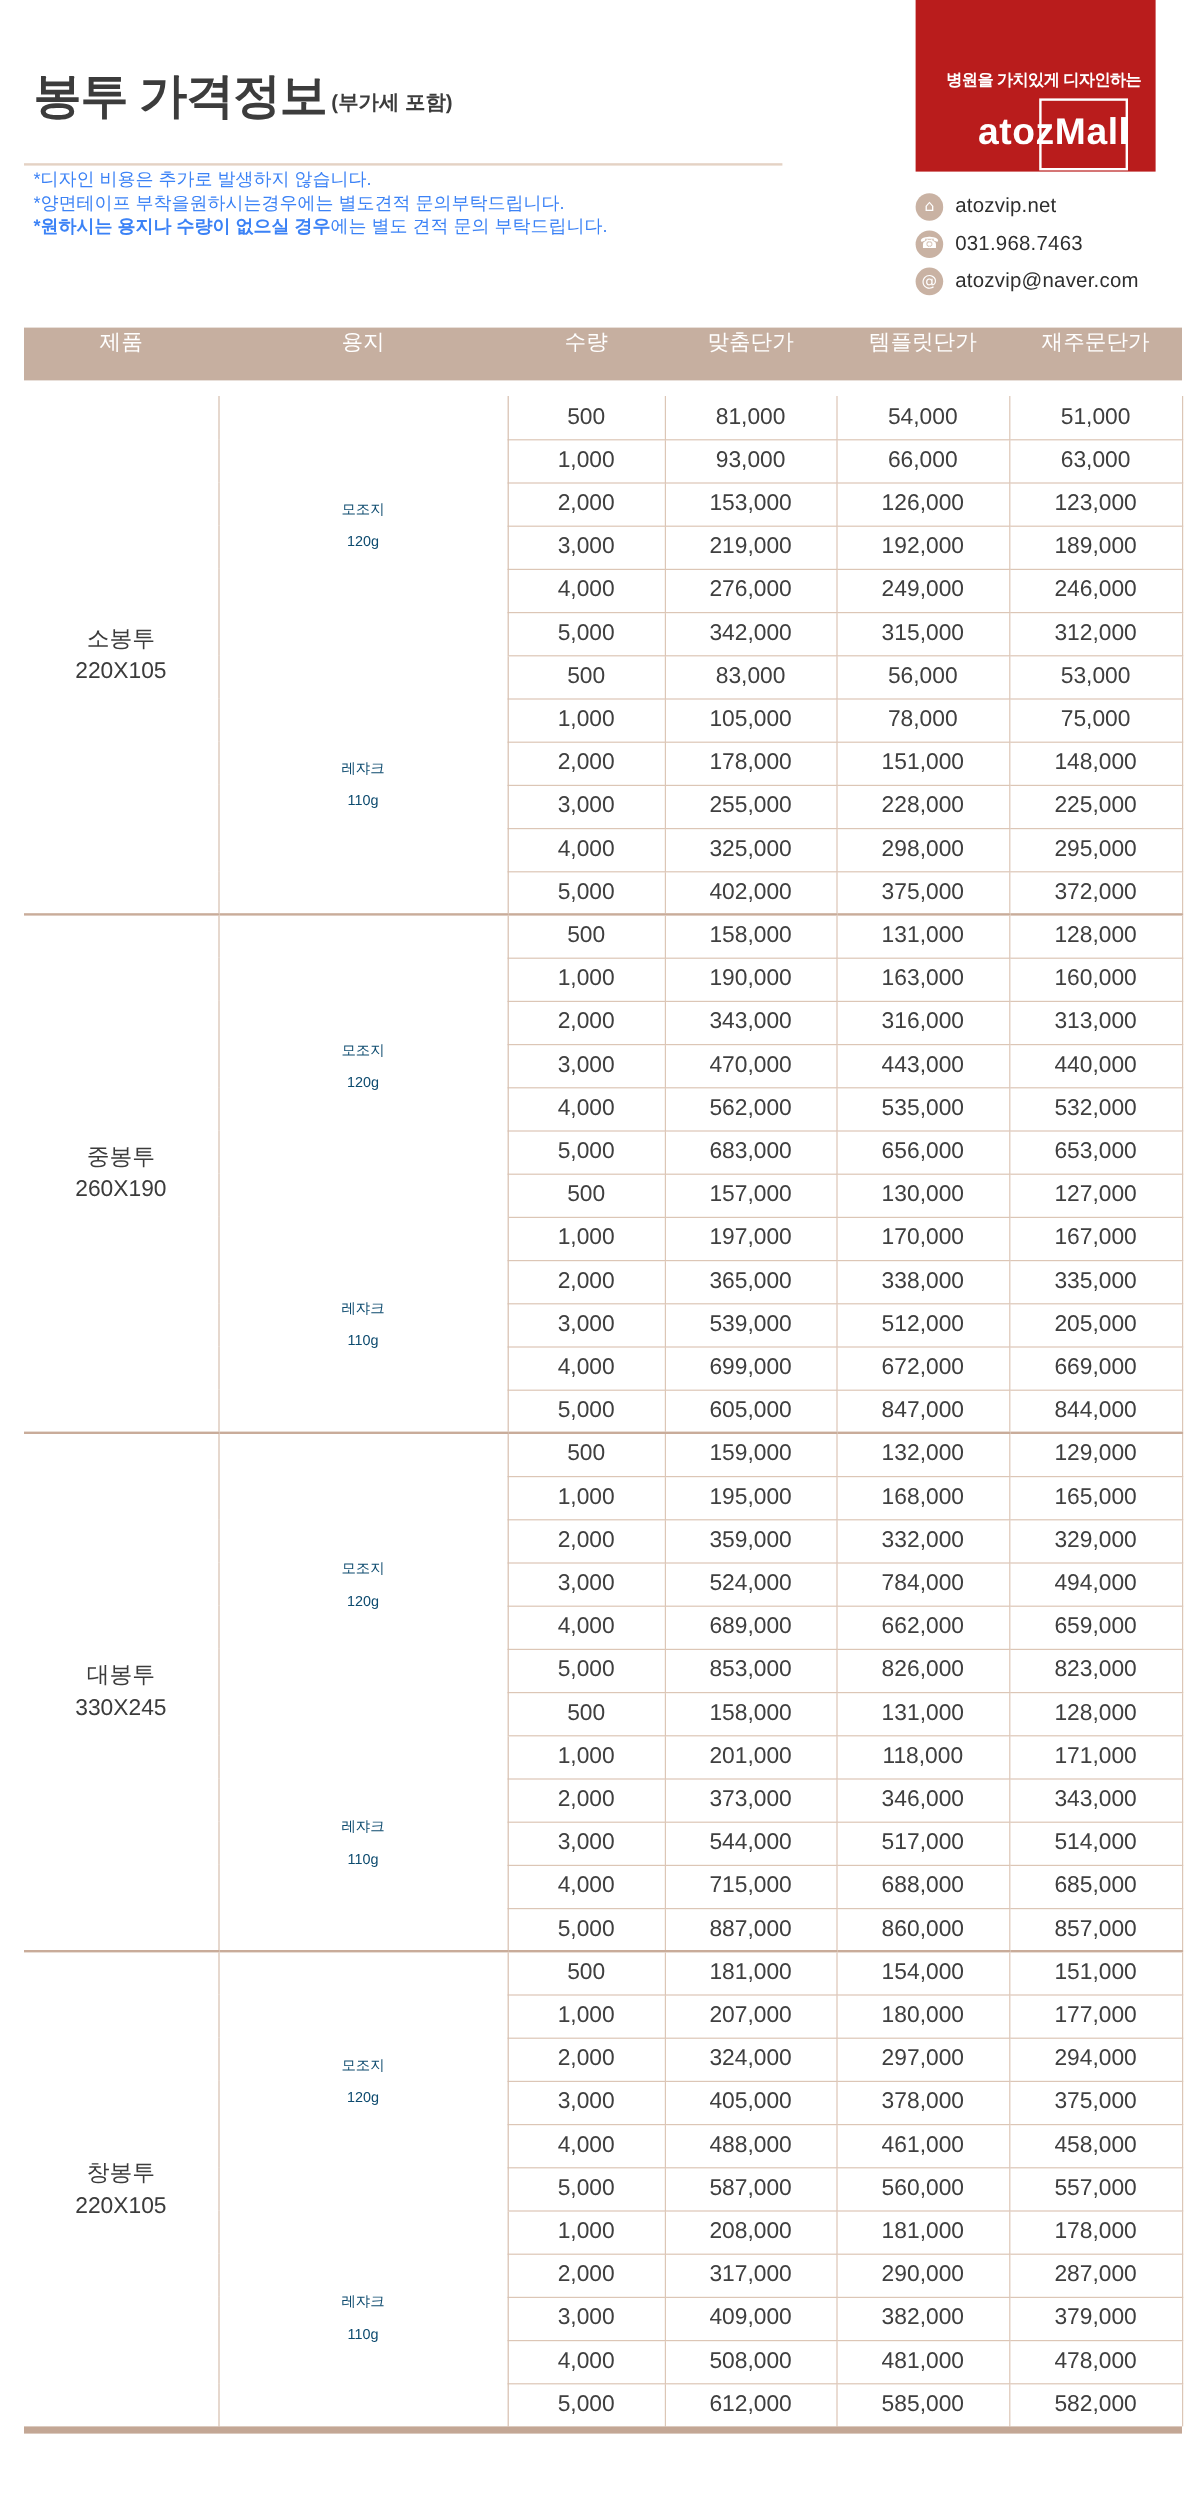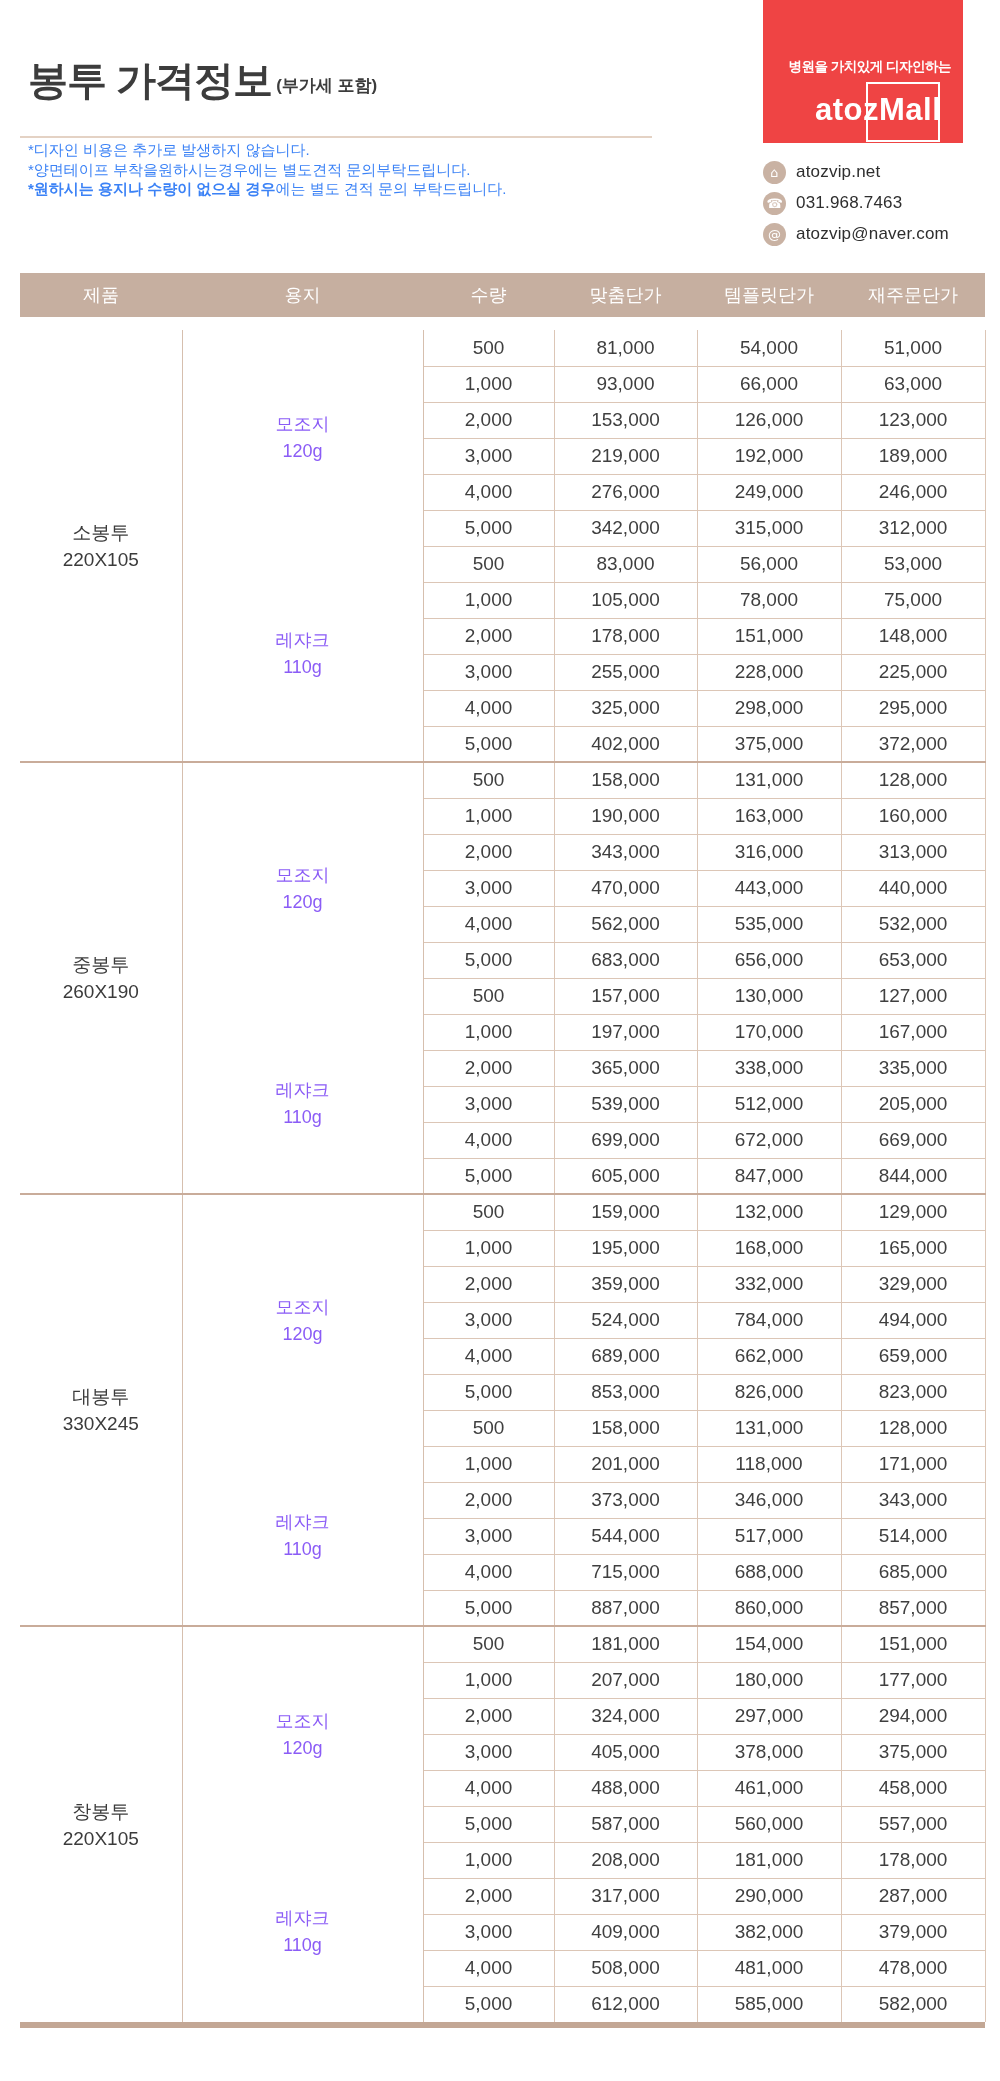--- a/index.html
+++ b/index.html
@@ -11,46 +11,46 @@
 
   
   .title-wrap{left:28px;top:60px;display:flex;align-items:flex-end;}
   .page-title{font-size:40px;font-weight:800;color:#3c3c3c;letter-spacing:-1px;line-height:1;}
   .title-note{font-size:17px;font-weight:700;color:#3c3c3c;margin-left:4px;padding-bottom:3px;}
   .title-rule{left:20px;top:136px;width:632px;height:2px;background:#e4d2c4;}
   .notes{left:28px;top:140px;font-size:15px;line-height:19.5px;color:#3b82f6;}
   .note-line .bold{font-weight:700;}
 
   
-  .logo-box{left:763px;top:0;width:200px;height:143px;background:#ef4444;overflow:hidden;}
+  .logo-box{left:763px;top:0;width:200px;height:143px;background:#b91c1c;overflow:hidden;}
   .logo-tagline{position:absolute;left:0;top:58px;width:188px;text-align:right;
     color:#ffffff;font-size:13.5px;font-weight:700;letter-spacing:-0.5px;}
   .logo-square{position:absolute;left:103px;top:82px;width:70px;height:56px;border:2px solid #ffffff;}
   .logo-text{position:absolute;left:24px;top:92px;color:#ffffff;font-size:31px;font-weight:700;letter-spacing:0.5px;margin-left:28px;}
 
   .contacts{left:763px;top:160px;display:flex;flex-direction:column;gap:7px;}
   .contact-row{display:flex;align-items:center;gap:10px;height:24px;}
   .contact-icon{width:23px;height:23px;border-radius:50%;background:#c9b2a3;color:#ffffff;
     display:flex;align-items:center;justify-content:center;font-size:13px;
     font-family:"DejaVu Sans", sans-serif;}
   .contact-text{font-size:17px;color:#2e2e2e;letter-spacing:0.2px;}
 
   
-  .thead{left:20px;top:273px;width:965px;height:44px;background:#c6afa0;display:flex;align-items:center;}
+  .thead{left:20px;top:273px;width:965px;height:44px;background:#c6afa0;display:flex;align-items:flex-start;}
   .thead .col{color:#ffffff;font-size:18px;text-align:center;}
   .c0{width:162px;} .c1{width:241px;} .c2{width:131px;} .c3{width:143px;} .c4{width:144px;} .c5{width:144px;}
 
   
   .tbl-wrap{left:20px;top:330px;}
   table.price{border-collapse:collapse;table-layout:fixed;width:965px;}
   table.price tr{height:36px;}
   td{padding:0;text-align:center;vertical-align:middle;font-size:19px;color:#3f3f3f;letter-spacing:0;}
   td.data{border:1px solid #dcc6b6;}
   td.product{border-right:1px solid #d6bfae;font-size:19px;line-height:27px;color:#3b3b3b;}
-  td.paper{border-right:1px solid #d6bfae;border-left:1px solid #d6bfae;font-size:18px;line-height:27px;color:#8b5cf6;}
+  td.paper{border-right:1px solid #d6bfae;border-left:1px solid #d6bfae;font-size:12px;line-height:27px;color:#0c4a6e;}
   tr.first-body td{border-top:none;}
   tr.section-start td{border-top:2px solid #c9ac9a;}
   tr.last-body td, td.bottomless{border-bottom:none;}
   .bottom-bar{left:20px;top:2022px;width:965px;height:6px;background:#c3a795;}
 </style>
 </head>
 <body>
 
 <div class="abs title-wrap">
   <div class="page-title">봉투 가격정보</div>

